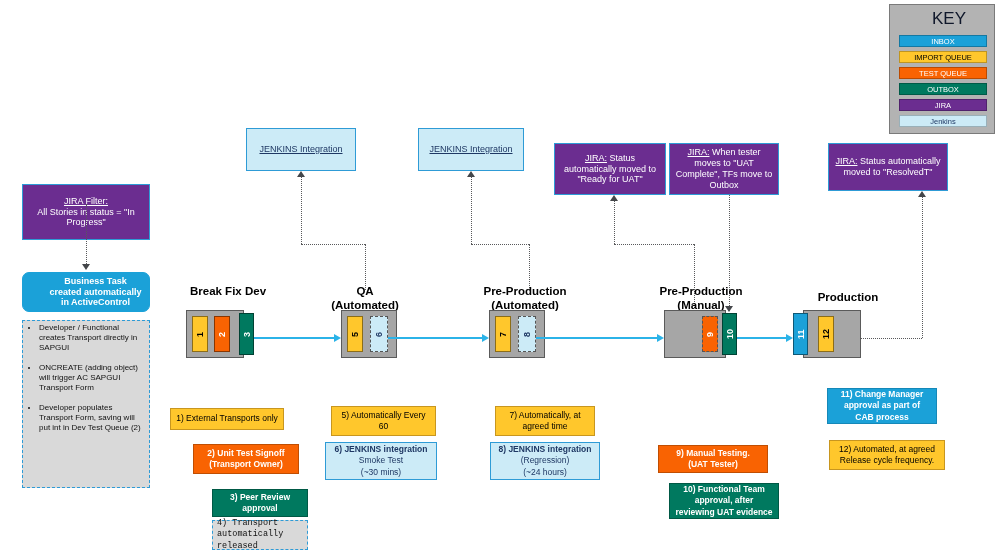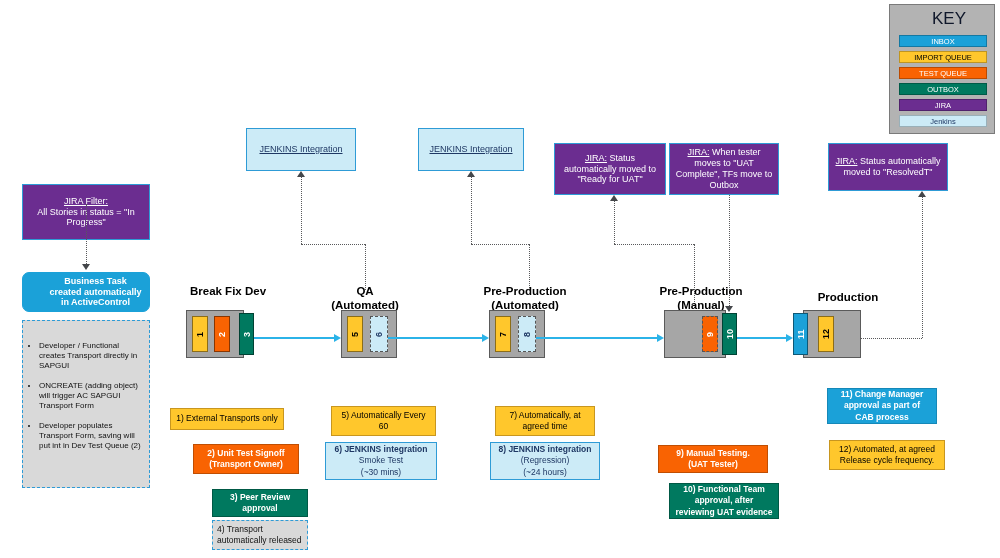--- a/index.html
+++ b/index.html
@@ -26,21 +26,21 @@
   #key .sw{position:absolute;left:9px;width:88px;height:12px;font-size:7.5px;
        display:flex;align-items:center;justify-content:center;box-sizing:border-box;
        border:1px solid rgba(0,0,0,.25);}
 
   
   #jiraFilter{left:22px;top:148px;width:128px;height:56px;margin-top:36px;}
   #bizTask{left:22px;top:272px;width:128px;height:40px;background:#1BA1D8;color:#fff;
       border:1px solid #1BA1D8;border-radius:7px;font-size:9px;font-weight:bold;padding-left:19px;}
   #bullets{position:absolute;left:22px;top:320px;width:128px;height:168px;
       background:#D9D9D9;border:1px dashed #2E9BD6;box-sizing:border-box;
-      font-size:8px;padding:20px 4px 0 2px;color:#111;}
+      font-size:8px;padding:2px 4px 0 2px;color:#111;}
   #bullets ul{margin:0;padding-left:14px;list-style:disc;}
   #bullets li{margin-bottom:10px;line-height:1.25;}
 
   
   .stageLabel{position:absolute;font-size:11.5px;font-weight:bold;text-align:center;
       line-height:1.25;}
 
   
   .sysbox{position:absolute;background:#A6A6A6;border:1px solid #5a5a5a;box-sizing:border-box;}
   .bar{position:absolute;box-sizing:border-box;display:flex;align-items:center;
@@ -65,21 +65,21 @@
   
   .card{position:absolute;box-sizing:border-box;display:flex;align-items:center;
       justify-content:center;text-align:center;font-size:8.5px;line-height:1.3;
       padding:2px 4px;}
   .card.y{background:#FFC72C;color:#000;border:1px solid #C8961F;}
   .card.o{background:#F96302;color:#fff;font-weight:bold;border:1px solid #C04E02;}
   .card.g{background:#00795F;color:#fff;font-weight:bold;border:1px solid #005945;}
   .card.b{background:#CCEBF7;color:#1F3864;border:1px solid #2E9BD6;}
   .card.bi{background:#1BA1D8;color:#fff;font-weight:bold;border:1px solid #1588B8;}
   .card.gray{background:#D9D9D9;color:#111;border:1px dashed #2E9BD6;
-      justify-content:flex-start;text-align:left;}
+      justify-content:flex-end;text-align:left;font-family:Liberation Mono, monospace;}
   .card b{font-weight:bold;}
 </style>
 </head>
 <body>
 
 <div class="canvas">
 
   <div id="key">
     <div class="ktitle">KEY</div>
     <div class="sw inbox" style="top:30px">INBOX</div>

